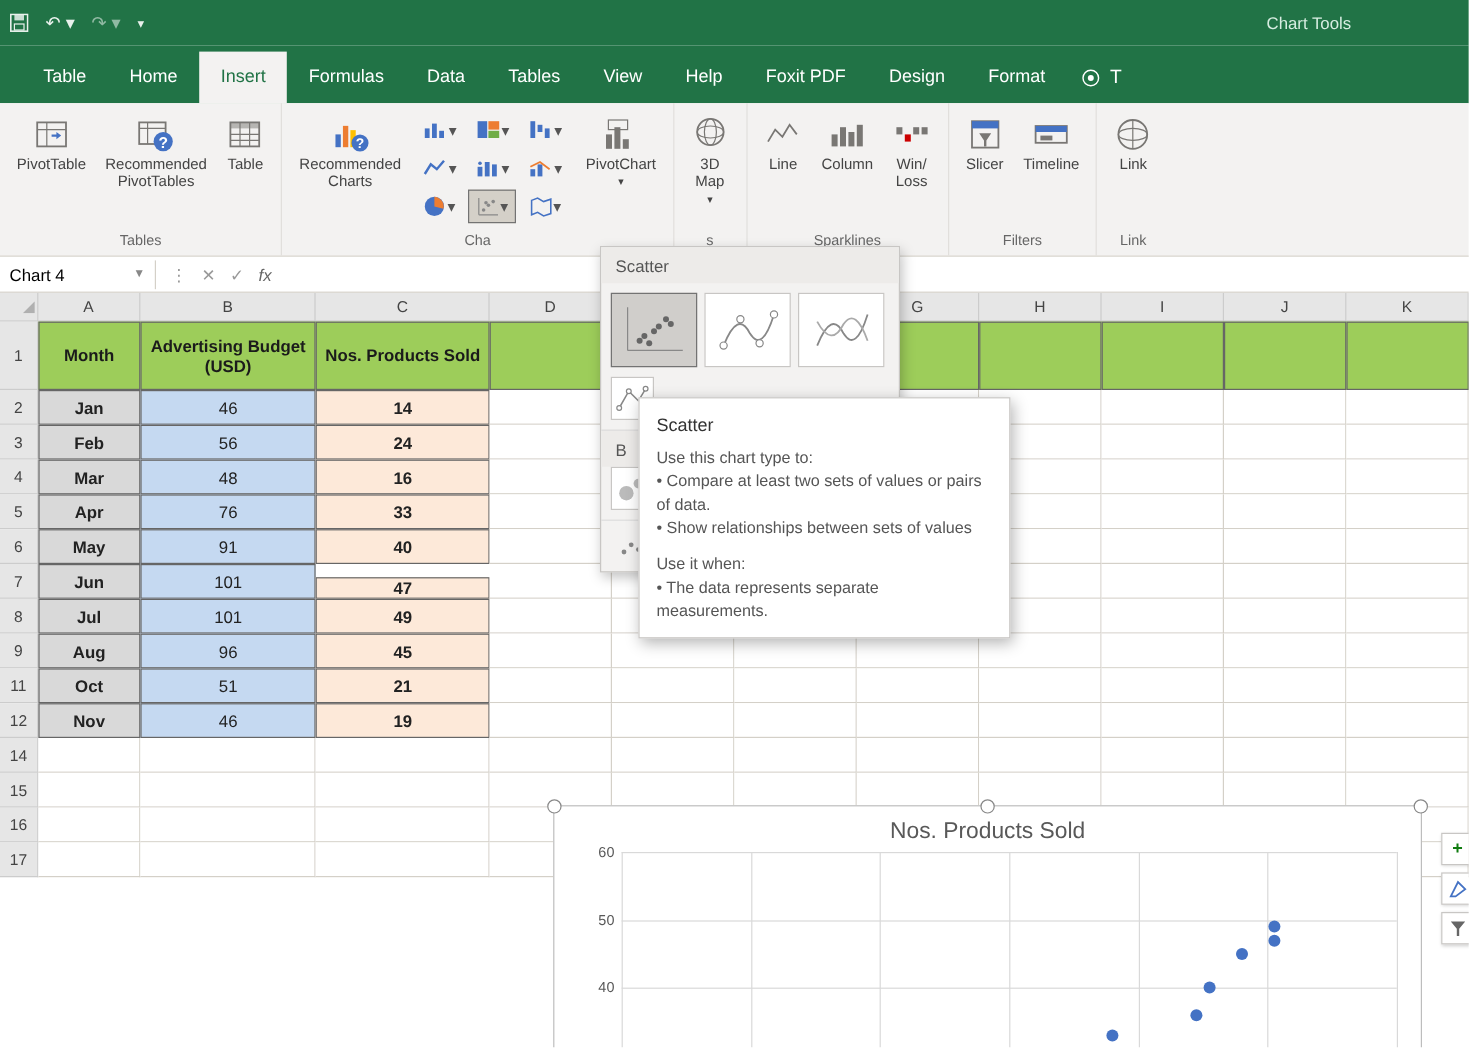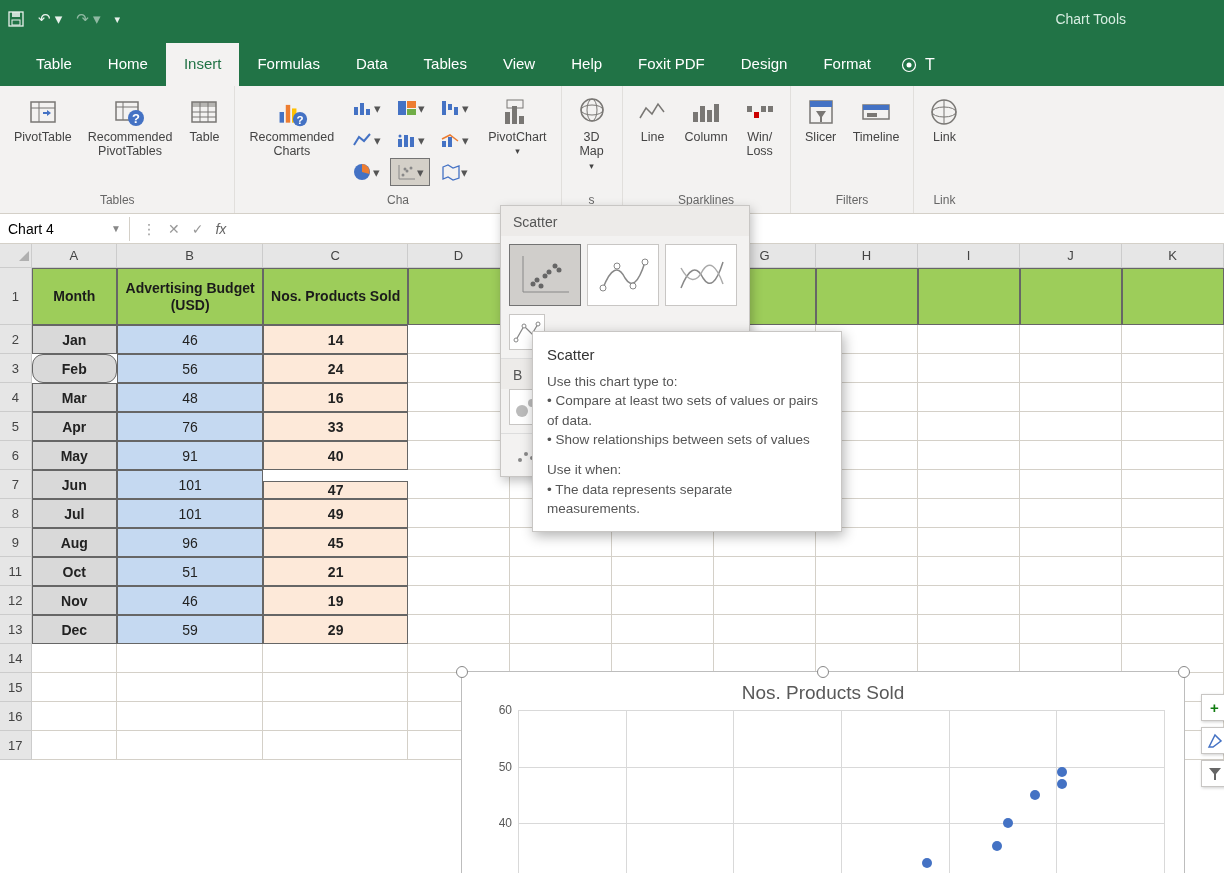--- a/index.html
+++ b/index.html
@@ -401,21 +401,21 @@
         <div class="cell empty-cell" style="width: 103px;"></div>
         <div class="cell empty-cell" style="width: 103px;"></div>
         <div class="cell empty-cell" style="width: 103px;"></div>
         <div class="cell empty-cell" style="width: 103px;"></div>
         <div class="cell empty-cell" style="width: 103px;"></div>
         <div class="cell empty-cell" style="width: 103px;"></div>
         <div class="cell empty-cell" style="width: 103px;"></div>
       </div>
       <div class="row data-row">
         <div class="row-header">3</div>
-        <div class="cell cell-month" style="width: 86px; border-radius: 11px;">Feb</div>
+        <div class="cell cell-month" style="width: 86px;">Feb</div>
         <div class="cell cell-budget" style="width: 148px; text-align: center;">56</div>
         <div class="cell cell-sold" style="width: 146px;">24</div>
         <div class="cell empty-cell" style="width: 103px;"></div>
         <div class="cell empty-cell" style="width: 103px;"></div>
         <div class="cell empty-cell" style="width: 103px;"></div>
         <div class="cell empty-cell" style="width: 103px;"></div>
         <div class="cell empty-cell" style="width: 103px;"></div>
         <div class="cell empty-cell" style="width: 103px;"></div>
         <div class="cell empty-cell" style="width: 103px;"></div>
         <div class="cell empty-cell" style="width: 103px;"></div>
@@ -516,34 +516,20 @@
         <div class="cell empty-cell" style="width: 103px;"></div>
         <div class="cell empty-cell" style="width: 103px;"></div>
         <div class="cell empty-cell" style="width: 103px;"></div>
         <div class="cell empty-cell" style="width: 103px;"></div>
       </div>
       <div class="row data-row">
         <div class="row-header">12</div>
         <div class="cell cell-month" style="width: 86px;">Nov</div>
         <div class="cell cell-budget" style="width: 148px;">46</div>
         <div class="cell cell-sold" style="width: 146px;">19</div>
-        <div class="cell empty-cell" style="width: 103px;"></div>
-        <div class="cell empty-cell" style="width: 103px;"></div>
-        <div class="cell empty-cell" style="width: 103px;"></div>
-        <div class="cell empty-cell" style="width: 103px;"></div>
-        <div class="cell empty-cell" style="width: 103px;"></div>
-        <div class="cell empty-cell" style="width: 103px;"></div>
-        <div class="cell empty-cell" style="width: 103px;"></div>
-        <div class="cell empty-cell" style="width: 103px;"></div>
-      </div>
-      <div class="row data-row">
-        <div class="row-header">13</div>
-        <div class="cell cell-month" style="width: 86px;">Dec</div>
-        <div class="cell cell-budget" style="width: 148px;">59</div>
-        <div class="cell cell-sold" style="width: 146px;">29</div>
         <div class="cell empty-cell" style="width: 103px;"></div>
         <div class="cell empty-cell" style="width: 103px;"></div>
         <div class="cell empty-cell" style="width: 103px;"></div>
         <div class="cell empty-cell" style="width: 103px;"></div>
         <div class="cell empty-cell" style="width: 103px;"></div>
         <div class="cell empty-cell" style="width: 103px;"></div>
         <div class="cell empty-cell" style="width: 103px;"></div>
         <div class="cell empty-cell" style="width: 103px;"></div>
       </div>
       <div class="row">

